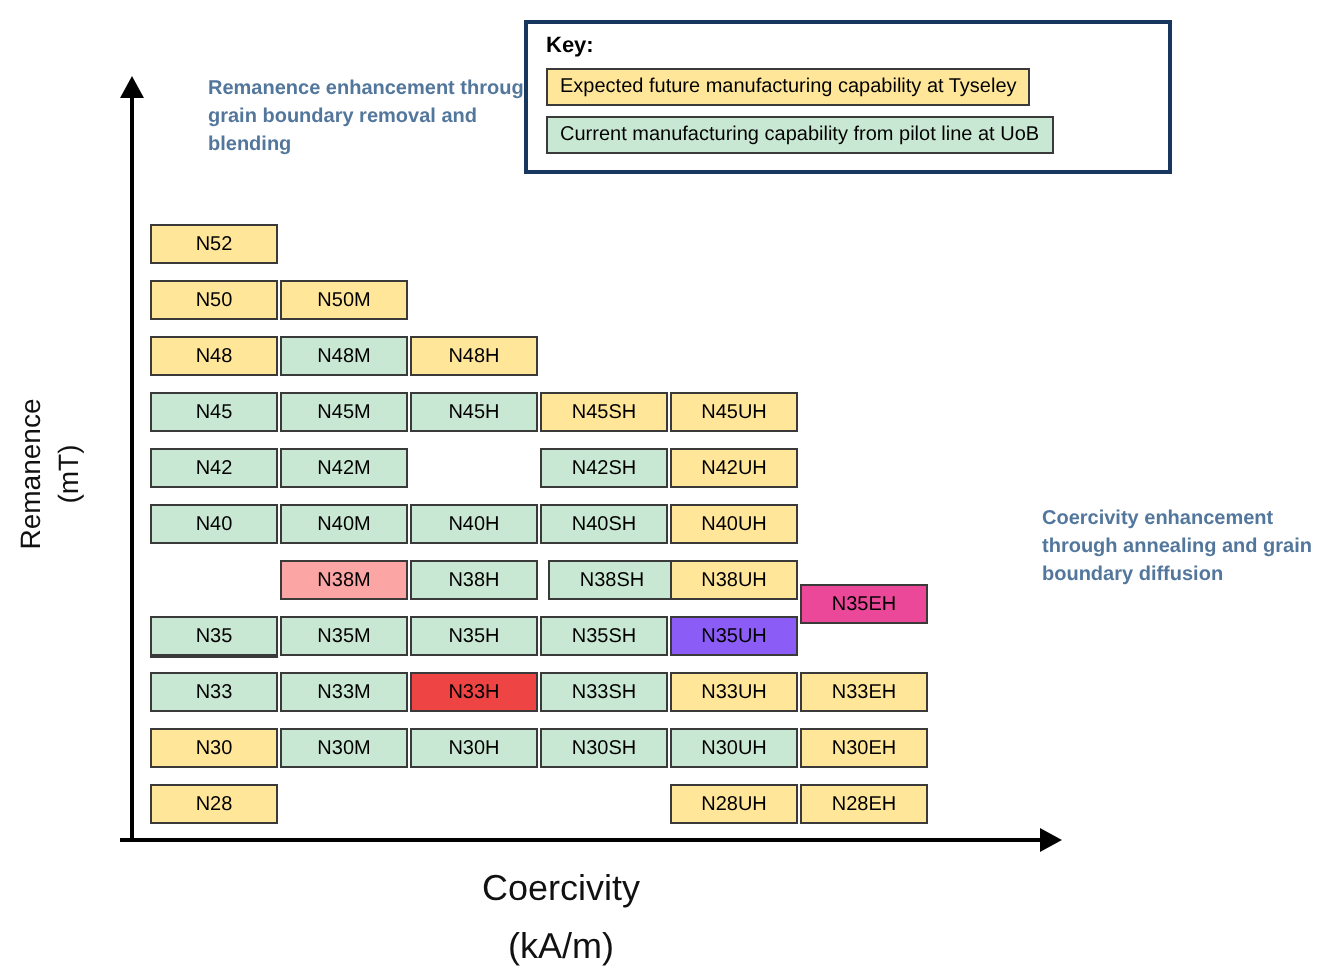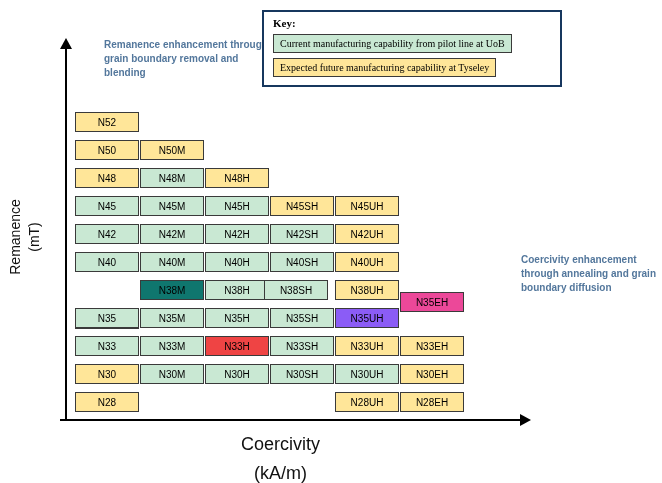--- a/index.html
+++ b/index.html
@@ -18,43 +18,43 @@
     transform:rotate(-90deg);text-align:center;font-size:14px;color:#111;line-height:1.35;}
   .x-axis-label{position:absolute;left:198px;top:430px;width:165px;text-align:center;
     font-size:18px;color:#111;line-height:1.6;}
 
   
   .annotation{position:absolute;color:#53779c;font-weight:bold;font-size:10px;line-height:1.4;}
   .annotation.left{left:104px;top:38px;width:168px;}
   .annotation.right{left:521px;top:253px;width:138px;}
 
   
-  .key-box{position:absolute;left:262px;top:10px;width:300px;border:2px solid #17375e;
-    background:#ffffff;padding:5px 9px 8px 9px;box-sizing:border-box;font-family:Liberation Serif, serif;}
+  .key-box{position:absolute;left:262px;top:10px;width:324px;border:2px solid #17375e;
+    background:#ffffff;padding:5px 9px 8px 9px;box-sizing:border-box;}
   .key-title{font-weight:bold;font-size:11px;color:#000;margin-bottom:4px;}
   .key-entry{border:1px solid #3a3a3a;font-size:10px;color:#000;padding:3px 6px;
     margin-top:5px;width:fit-content;}
 
   
   .grade-grid{position:absolute;left:75px;top:112px;width:470px;height:305px;}
   .cell{position:absolute;width:62px;height:18px;border:1px solid #3a3a3a;
     display:flex;align-items:center;justify-content:center;
     font-size:10px;color:#000;box-sizing:content-box;}
 </style>
 </head>
 <body>
 
 <div class="stage">
 
   <div class="annotation left">Remanence enhancement through grain boundary removal and blending</div>
 
   <div class="key-box">
     <div class="key-title">Key:</div>
+    <div class="key-entry" style="background: rgb(255, 230, 153);">Expected future manufacturing capability at Tyseley</div>
     <div class="key-entry" style="background: rgb(201, 232, 211);">Current manufacturing capability from pilot line at UoB</div>
-    <div class="key-entry" style="background: rgb(255, 230, 153);">Expected future manufacturing capability at Tyseley</div>
   </div>
 
   <div class="y-axis-line"></div>
   <div class="y-axis-arrowhead"></div>
   <div class="x-axis-line"></div>
   <div class="x-axis-arrowhead"></div>
 
   <div class="y-axis-label">
     <div>Remanence</div>
     <div>(mT)</div>
@@ -72,32 +72,31 @@
       <div class="cell" style="left: 0px; top: 56px; background: rgb(255, 230, 153);">N48</div>
       <div class="cell" style="left: 65px; top: 56px; background: rgb(201, 232, 211);">N48M</div>
       <div class="cell" style="left: 130px; top: 56px; background: rgb(255, 230, 153);">N48H</div>
       <div class="cell" style="left: 0px; top: 84px; background: rgb(201, 232, 211);">N45</div>
       <div class="cell" style="left: 65px; top: 84px; background: rgb(201, 232, 211);">N45M</div>
       <div class="cell" style="left: 130px; top: 84px; background: rgb(201, 232, 211);">N45H</div>
       <div class="cell" style="left: 195px; top: 84px; background: rgb(255, 230, 153);">N45SH</div>
       <div class="cell" style="left: 260px; top: 84px; background: rgb(255, 230, 153);">N45UH</div>
       <div class="cell" style="left: 0px; top: 112px; background: rgb(201, 232, 211);">N42</div>
       <div class="cell" style="left: 65px; top: 112px; background: rgb(201, 232, 211);">N42M</div>
-      <div class="cell" style="left: 130px; top: 112px; background: rgb(201, 232, 211);">N42H</div>
       <div class="cell" style="left: 195px; top: 112px; background: rgb(201, 232, 211);">N42SH</div>
       <div class="cell" style="left: 260px; top: 112px; background: rgb(255, 230, 153);">N42UH</div>
       <div class="cell" style="left: 0px; top: 140px; background: rgb(201, 232, 211);">N40</div>
       <div class="cell" style="left: 65px; top: 140px; background: rgb(201, 232, 211);">N40M</div>
       <div class="cell" style="left: 130px; top: 140px; background: rgb(201, 232, 211);">N40H</div>
       <div class="cell" style="left: 195px; top: 140px; background: rgb(201, 232, 211);">N40SH</div>
       <div class="cell" style="left: 260px; top: 140px; background: rgb(255, 230, 153);">N40UH</div>
       <div class="cell" style="left: 0px; top: 168px; background: rgb(201, 232, 211); margin-top: 29px;">N38</div>
-      <div class="cell" style="left: 65px; top: 168px; background: #0f766e;">N38M</div>
+      <div class="cell" style="left: 65px; top: 168px; background: #fca5a5;">N38M</div>
       <div class="cell" style="left: 130px; top: 168px; background: rgb(201, 232, 211);">N38H</div>
-      <div class="cell" style="left: 189px; top: 168px; background: rgb(201, 232, 211);">N38SH</div>
+      <div class="cell" style="left: 199px; top: 168px; background: rgb(201, 232, 211);">N38SH</div>
       <div class="cell" style="left: 260px; top: 168px; background: rgb(255, 230, 153);">N38UH</div>
       <div class="cell" style="left: 0px; top: 196px; background: rgb(201, 232, 211);">N35</div>
       <div class="cell" style="left: 65px; top: 196px; background: rgb(201, 232, 211);">N35M</div>
       <div class="cell" style="left: 130px; top: 196px; background: rgb(201, 232, 211);">N35H</div>
       <div class="cell" style="left: 195px; top: 196px; background: rgb(201, 232, 211);">N35SH</div>
       <div class="cell" style="left: 260px; top: 196px; background: #8b5cf6;">N35UH</div>
       <div class="cell" style="left: 325px; top: 180px; background: #ec4899;">N35EH</div>
       <div class="cell" style="left: 0px; top: 224px; background: rgb(201, 232, 211);">N33</div>
       <div class="cell" style="left: 65px; top: 224px; background: rgb(201, 232, 211);">N33M</div>
       <div class="cell" style="left: 130px; top: 224px; background: #ef4444;">N33H</div>

